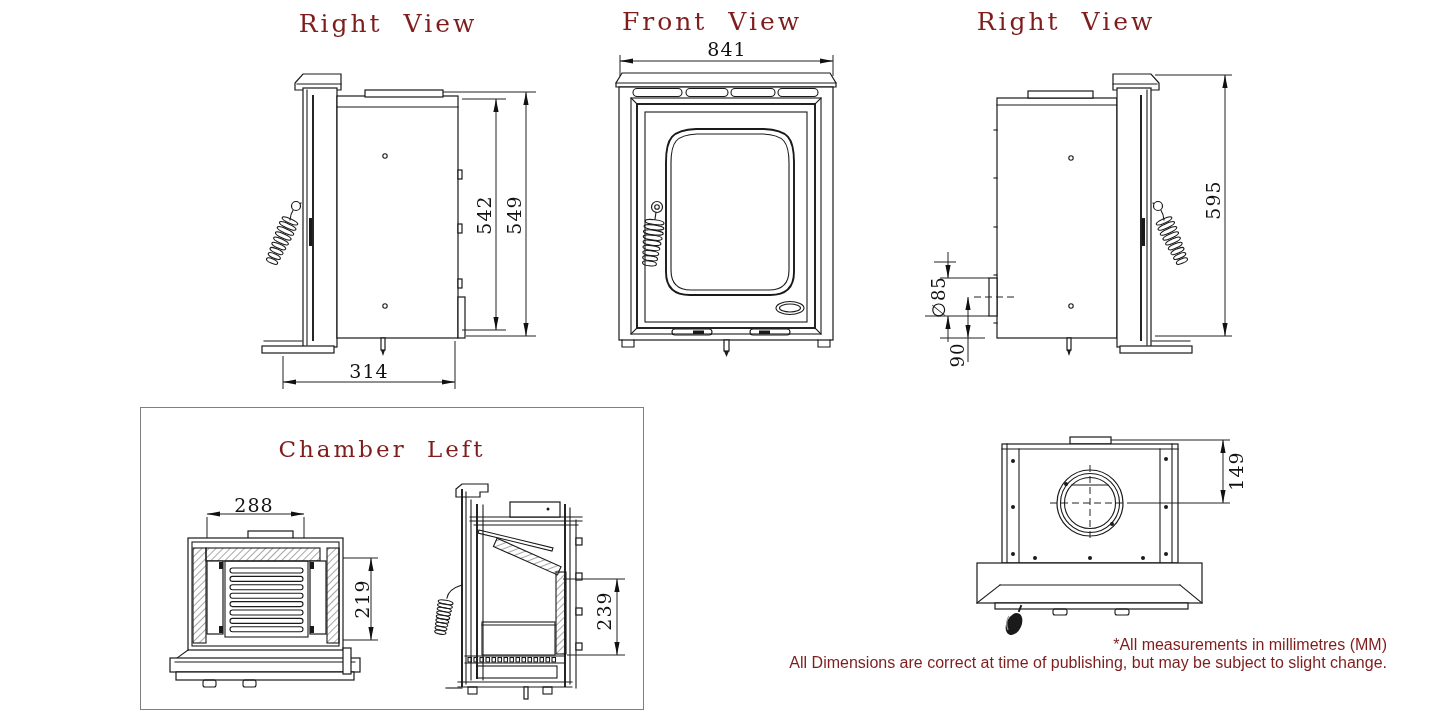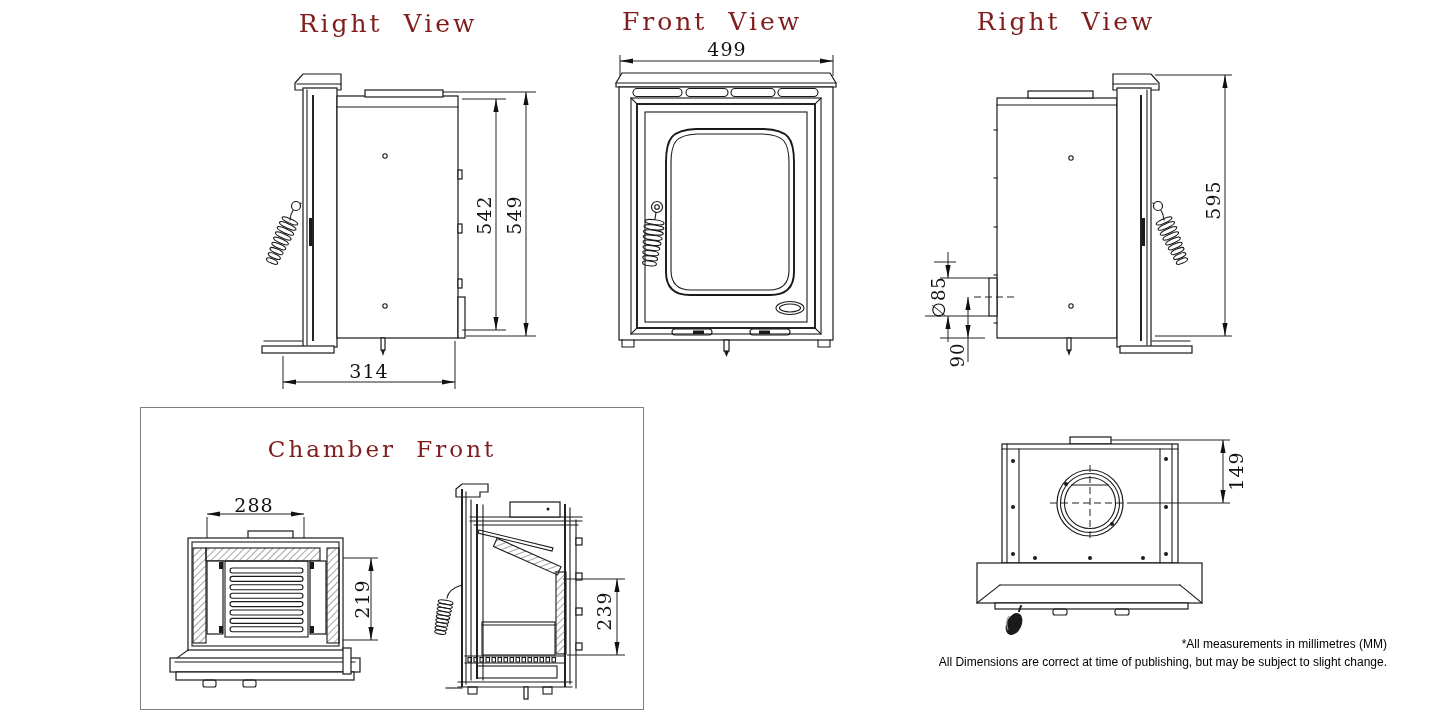--- a/index.html
+++ b/index.html
@@ -5,22 +5,22 @@
   html,body{margin:0;padding:0;background:#fff;}
   .canvas{position:relative;width:1445px;height:714px;background:#fff;overflow:hidden;
           font-family:"DejaVu Serif",serif;}
   .title{position:absolute;transform:translate(-50%,-50%);font-size:25px;color:#7f1d1d;
          letter-spacing:3px;word-spacing:10px;white-space:nowrap;}
   .title.small{font-size:23px;}
   .dim{position:absolute;transform:translate(-50%,-50%);font-size:19px;color:#111;
        letter-spacing:1px;white-space:nowrap;}
   .dim.vert{transform:translate(-50%,-50%) rotate(-90deg);}
   .notes{position:absolute;right:58px;top:636px;text-align:right;
-         font-family:"Liberation Sans",sans-serif;font-size:12px;line-height:17.5px;
-         color:#000000;white-space:nowrap;margin-left:11px;}
+         font-family:"Liberation Sans",sans-serif;font-size:16px;line-height:17.5px;
+         color:#7f1d1d;white-space:nowrap;margin-left:11px;}
   .chamber-border{position:absolute;left:140px;top:407px;width:502px;height:301px;
                   border:1.5px solid #7f7f7f;}
   svg{position:absolute;overflow:visible;}
   .ln{fill:none;stroke:#1a1a1a;stroke-width:1.1;stroke-linecap:square;}
   .lnT{fill:none;stroke:#1a1a1a;stroke-width:1.9;stroke-linecap:square;}
   .lnF{fill:#fff;stroke:#1a1a1a;stroke-width:1.2;}
   .dk{fill:#1a1a1a;stroke:none;}
   .dimln{fill:none;stroke:#222;stroke-width:1;}
   .ctr{fill:none;stroke:#222;stroke-width:1;stroke-dasharray:7 4;}
   .ht{fill:url(#hatch);stroke:#1a1a1a;stroke-width:1.1;}
@@ -37,21 +37,21 @@
       </marker>
       <pattern id="hatch" width="5" height="5" patternUnits="userSpaceOnUse" patternTransform="rotate(45)">
         <line x1="0" y1="0" x2="0" y2="5" stroke="#3a3a3a" stroke-width="0.9"></line>
       </pattern>
     </defs>
   </svg>
 
   <span class="title" style="left:388px;top:23px">Right View</span>
   <span class="title" style="left:712px;top:21px">Front View</span>
   <span class="title" style="left:1066px;top:21px">Right View</span>
-  <span class="title small" style="left:382px;top:449px">Chamber Front</span>
+  <span class="title small" style="left:382px;top:449px">Chamber Left</span>
 
   <svg style="left:255px;top:65px" width="290" height="345" viewBox="255 65 290 345">
     <g>
       <path class="lnF" d="M295,90 L295,83 L303,74 L341,74 L341,90 Z"></path>
       <line class="ln" x1="297" y1="84" x2="341" y2="84"></line>
       <rect class="lnF" x="303" y="88" width="34" height="259"></rect>
       <line class="ln" x1="307" y1="90" x2="307" y2="345"></line>
       <line class="lnT" x1="313" y1="96" x2="313" y2="340"></line>
       <rect class="dk" x="309" y="218" width="3" height="28"></rect>
       <rect class="lnF" x="337" y="96" width="121" height="242"></rect>
@@ -145,21 +145,21 @@
         <ellipse class="ln" cx="652" cy="232.4" rx="10" ry="2.4"></ellipse>
         <ellipse class="ln" cx="652" cy="237.6" rx="9.5" ry="2.4"></ellipse>
         <ellipse class="ln" cx="652" cy="242.8" rx="9" ry="2.4"></ellipse>
         <ellipse class="ln" cx="652" cy="248" rx="8.5" ry="2.4"></ellipse>
         <ellipse class="ln" cx="652" cy="253.2" rx="8" ry="2.4"></ellipse>
         <ellipse class="ln" cx="652" cy="258.4" rx="7.5" ry="2.4"></ellipse>
         <ellipse class="ln" cx="652" cy="263.6" rx="7" ry="2.4"></ellipse>
       </g>
     </g>
   </svg>
-  <span class="dim" style="left:727px;top:49px">499</span>
+  <span class="dim" style="left:727px;top:49px">841</span>
 
   <svg style="left:920px;top:65px" width="330" height="345" viewBox="920 65 330 345">
     <g>
       <rect class="lnF" x="997" y="98" width="120" height="240"></rect>
       <line class="ln" x1="997" y1="105" x2="1117" y2="105"></line>
       <rect class="lnF" x="1028" y="91" width="65" height="7"></rect>
       <line class="ln" x1="994" y1="130" x2="997" y2="130"></line>
       <line class="ln" x1="994" y1="178" x2="997" y2="178"></line>
       <line class="ln" x1="994" y1="227" x2="997" y2="227"></line>
       <line class="ln" x1="994" y1="275" x2="997" y2="275"></line>

